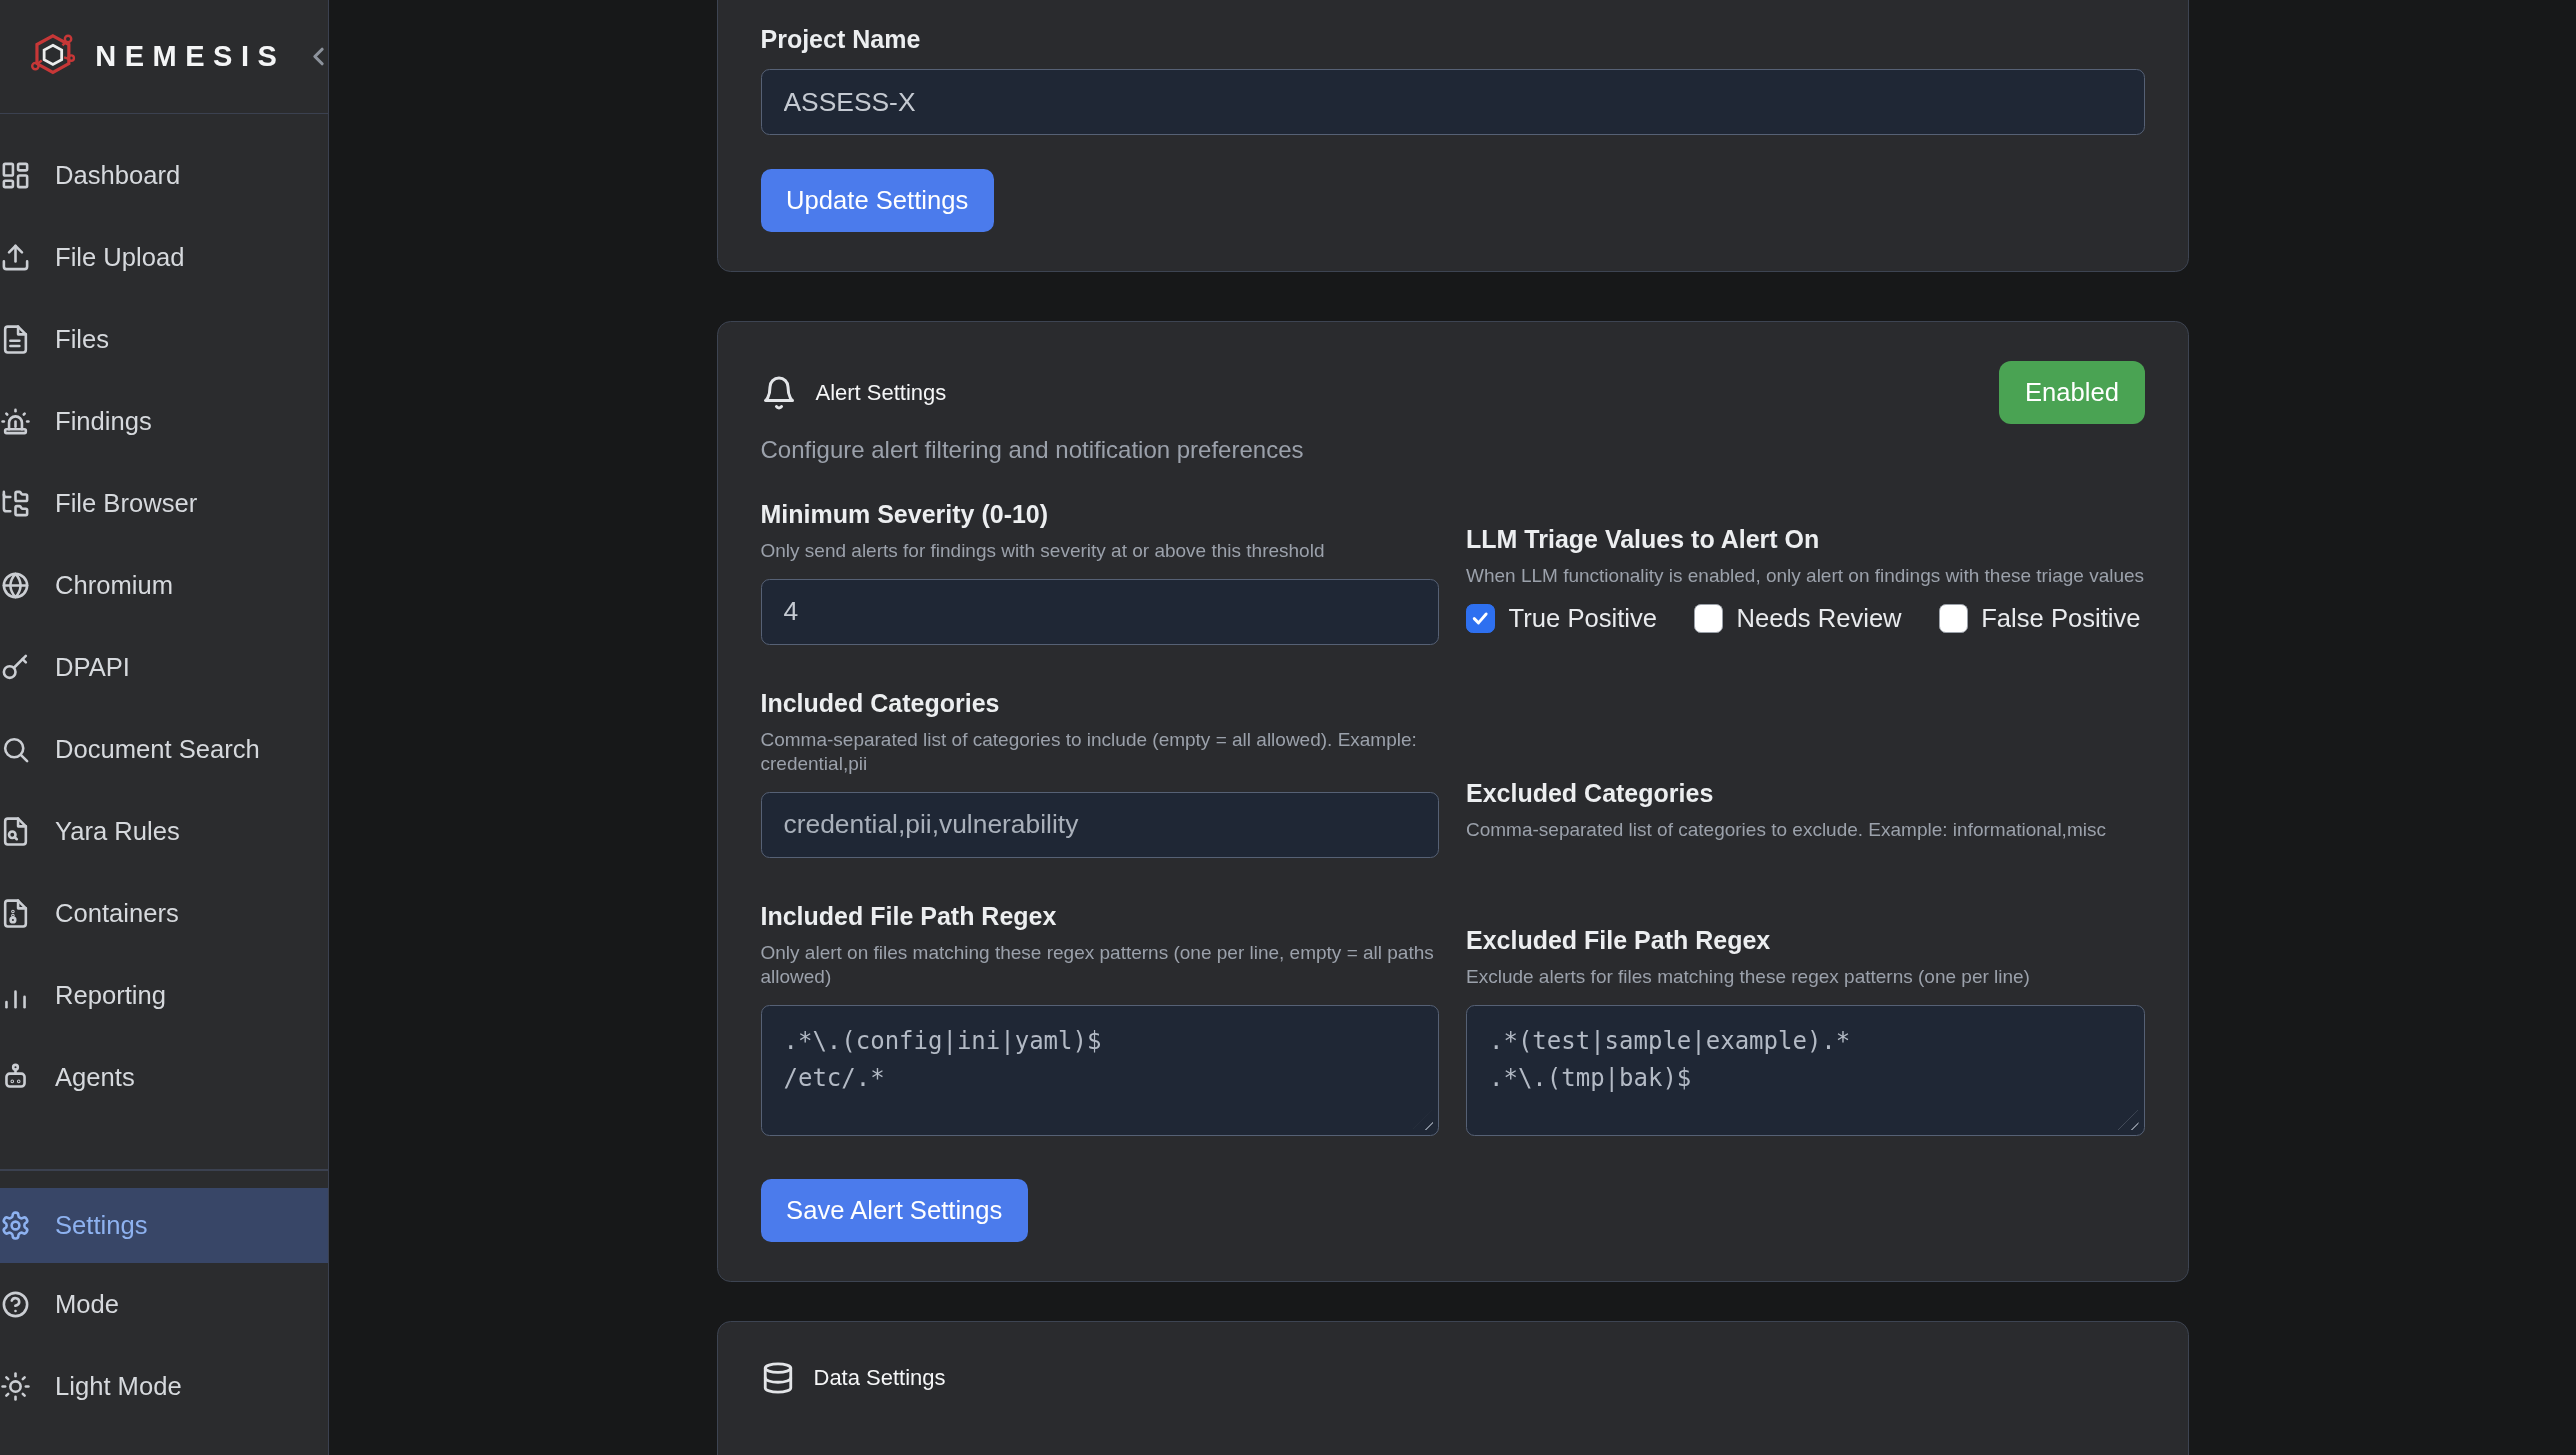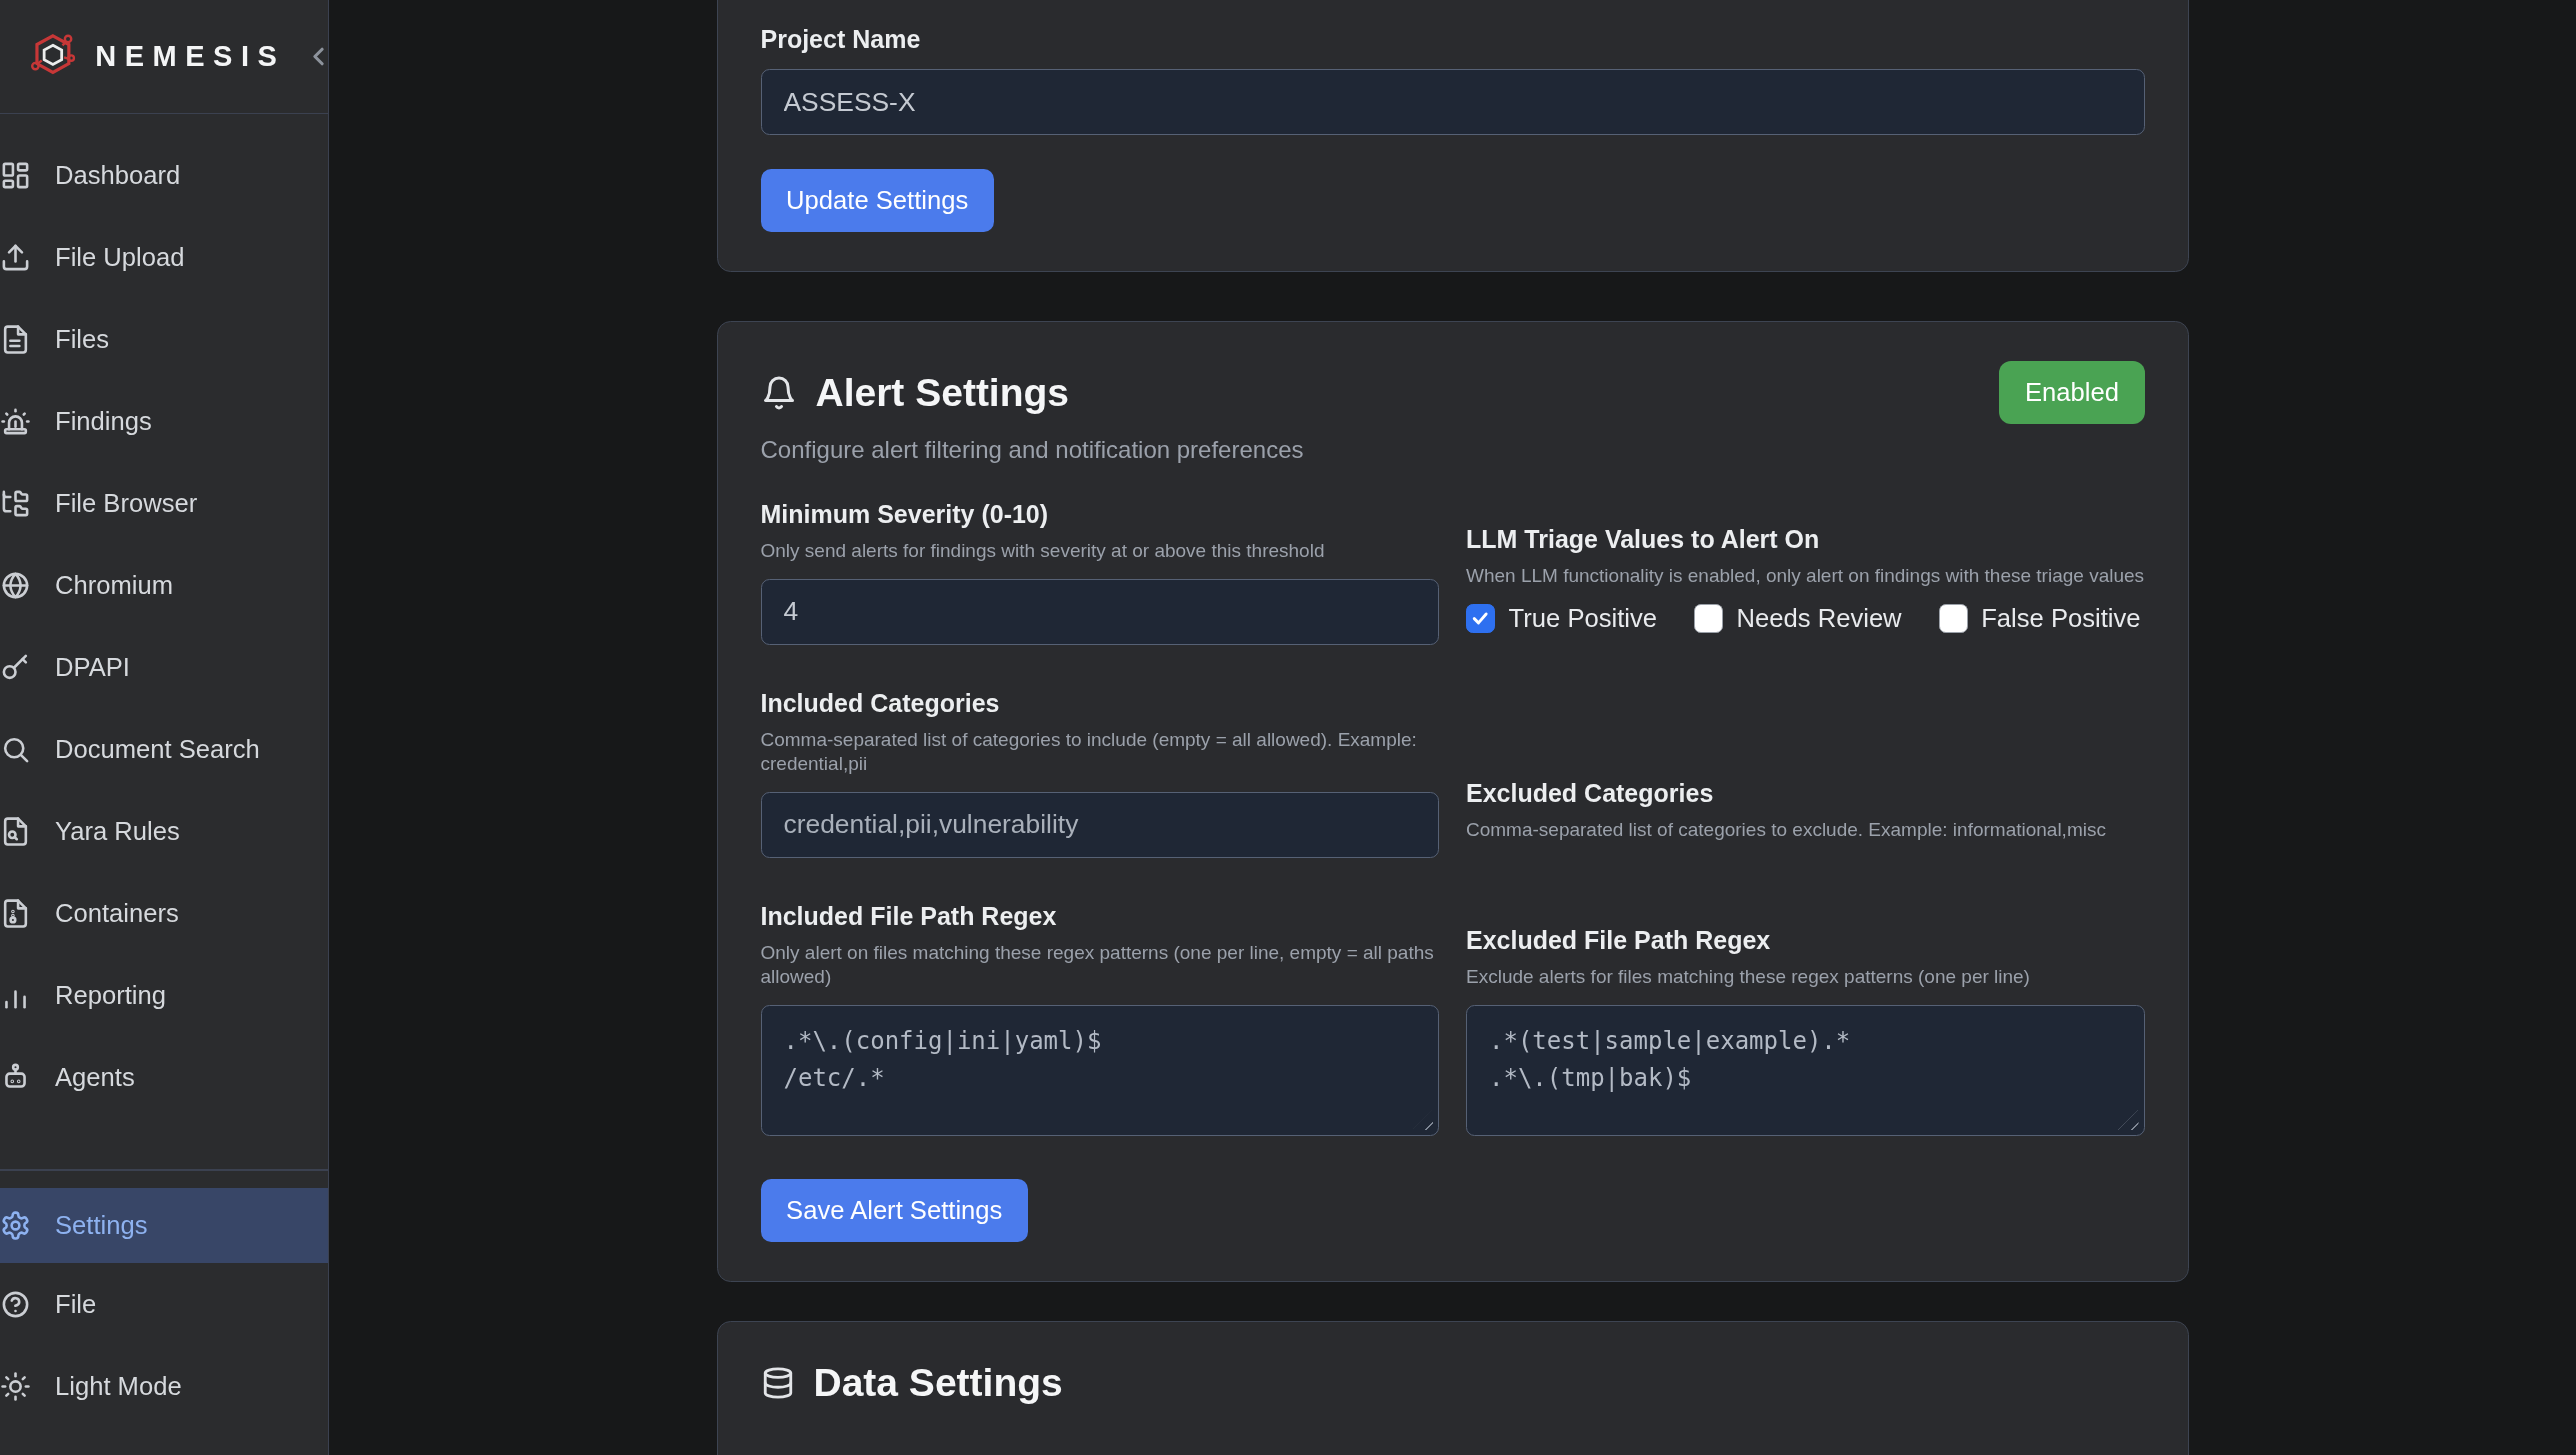--- a/index.html
+++ b/index.html
@@ -68,21 +68,21 @@
     display:inline-block;
     background:#4b7bec; color:#ffffff;
     border:none; border-radius:10.2px;
     height:63px; padding:0 25.6px;
     font-family:"Liberation Sans", sans-serif;
     font-size:25.6px; font-weight:500;
     cursor:pointer;
   }
   .card-header { display:flex; align-items:center; justify-content:space-between; }
   .card-title-wrap { display:flex; align-items:center; gap:19px; }
-  .card-title { font-size:39px; font-weight:700; color:#f5f6f7; }
+  .card-title { font-size:22px; font-weight:400; color:#f5f6f7; }
   .card-title-wrap svg { color:#e3e5e8; }
   .badge {
     background:#4aa353; color:#ffffff;
     height:63px; display:flex; align-items:center;
     padding:0 25.6px; border-radius:12px;
     font-size:25.6px; font-weight:500;
   }
   .card-subtitle { font-size:24px; color:#9ba1ab; margin-top:12px; }
   .settings-grid {
     margin-top:36px;
@@ -302,21 +302,21 @@
         <span>Settings</span>
       </div>
       <div class="nav-item">
         <span style="display:flex;">
             <svg width="31" height="31" viewBox="0 0 24 24" fill="none" stroke="currentColor" stroke-width="2" stroke-linecap="round" stroke-linejoin="round">
               <circle cx="12" cy="12" r="9"></circle>
               <path d="M9.1 9a3 3 0 0 1 5.8 1c0 2-3 3-3 3"></path>
               <line x1="12" y1="17" x2="12.01" y2="17"></line>
             </svg>
           </span>
-        <span>File</span>
+        <span>Mode</span>
       </div>
       <div class="nav-item">
         <span style="display:flex;">
             <svg width="31" height="31" viewBox="0 0 24 24" fill="none" stroke="currentColor" stroke-width="2" stroke-linecap="round" stroke-linejoin="round">
               <circle cx="12" cy="12" r="4"></circle>
               <path d="M12 2v2"></path>
               <path d="M12 20v2"></path>
               <path d="m4.93 4.93 1.41 1.41"></path>
               <path d="m17.66 17.66 1.41 1.41"></path>
               <path d="M2 12h2"></path>

